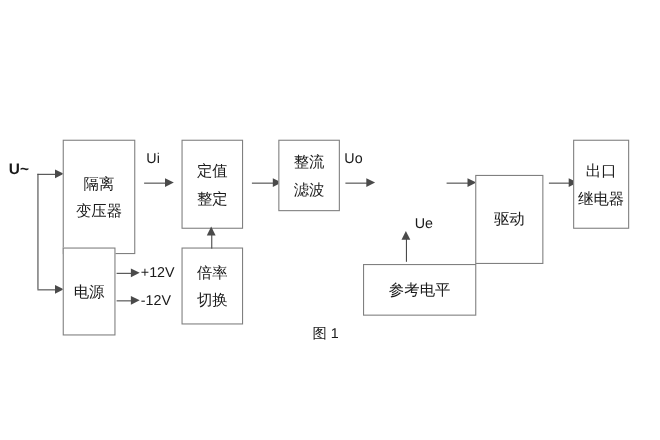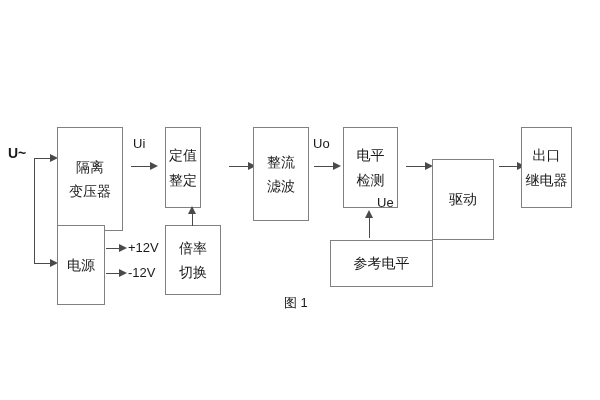--- a/index.html
+++ b/index.html
@@ -88,41 +88,37 @@
 
   <div class="box" style="left:57px; top:127px; width:66px; height:104px;">
     <span class="ln">隔离</span>
     <span class="ln">变压器</span>
   </div>
 
   <div class="lbl" style="left:133px; top:137px;text-align:center;">Ui</div>
   <div class="hline" style="left:131px; top:166px; width:21px;"></div>
   <div class="arrow-r" style="left:150px; top:162px;"></div>
 
-  <div class="box" style="left:165px; top:127px; width:36px; height:81px;">
+  <div class="box" style="left:165px; top:127px; width:56px; height:81px;">
     <span class="ln">定值</span>
     <span class="ln">整定</span>
   </div>
 
   <div class="hline" style="left:229px; top:166px; width:21px;"></div>
   <div class="arrow-r" style="left:248px; top:162px;"></div>
 
-  <div class="box" style="left:253px; top:127px; width:56px; height:94px;">
+  <div class="box" style="left:253px; top:127px; width:56px; height:65px;">
     <span class="ln">整流</span>
     <span class="ln">滤波</span>
   </div>
 
   <div class="lbl" style="left:313px; top:137px;">Uo</div>
   <div class="hline" style="left:314px; top:166px; width:21px;"></div>
   <div class="arrow-r" style="left:333px; top:162px;"></div>
 
-  <div class="box" style="left:343px; top:127px; width:55px; height:81px;">
-    <span class="ln">电平</span>
-    <span class="ln">检测</span>
-  </div>
 
   <div class="hline" style="left:406px; top:166px; width:21px;"></div>
   <div class="arrow-r" style="left:425px; top:162px;"></div>
 
   <div class="box" style="left:432px; top:127px; width:62px; height:81px;margin-top:32px;">
     <span class="ln">驱动</span>
   </div>
 
   <div class="hline" style="left:499px; top:166px; width:21px;"></div>
   <div class="arrow-r" style="left:517px; top:162px;"></div>

